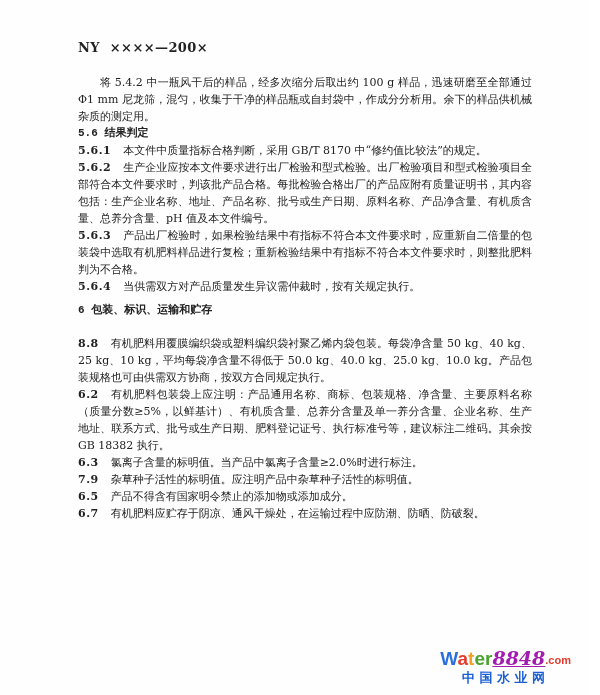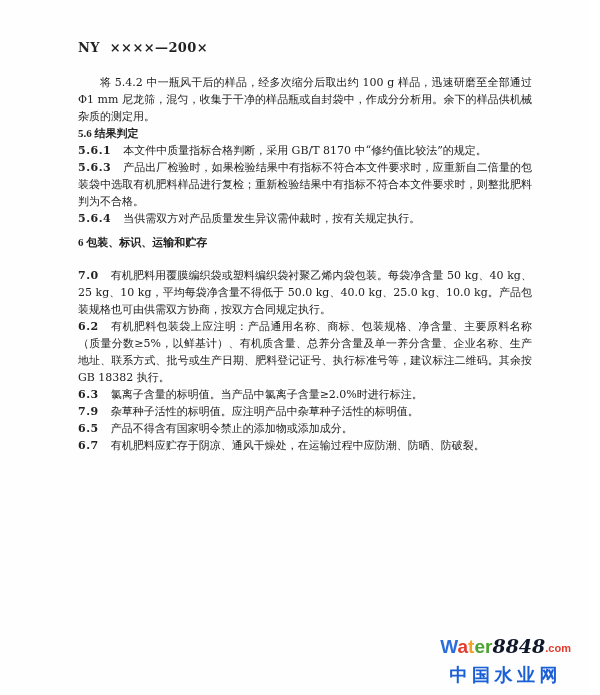--- a/index.html
+++ b/index.html
@@ -26,21 +26,21 @@
     white-space: pre;
     margin-bottom: 19px;
   }
   .body-text p, .body-text h3 {
     font-size: 11px;
     line-height: 17px;
     text-align: justify;
   }
   p.intro { text-indent: 2em; }
   .heading {
-    font-family: Liberation Serif, serif;
+    font-family: Liberation Mono, monospace;
     font-weight: bold;
     font-size: 12.3px;
     text-align: left;
   }
   .h6 { margin: 7px 0 16px 0; }
   .clause .num {
     font-weight: bold;
     margin-right: 12px;
     letter-spacing: 0.5px;
   }
@@ -63,56 +63,57 @@
     font-style: italic;
     font-weight: bold;
     font-size: 19px;
   }
   .logo-tld {
     font-size: 11px;
     font-weight: bold;
     vertical-align: 1px;
   }
   .logo-cn {
-    margin-top: 10px;
-    font-size: 18px;
+    margin-top: 3px;
+    font-size: 13px;
     font-weight: bold;
     letter-spacing: 4.5px;
     white-space: nowrap;
   }
 </style>
 </head>
 <body>
 
 <div class="page">
   <div class="content">
 
     <div class="std-code">NY  ××××—200×</div>
 
     <div class="body-text">
 
       <p class="intro">将 5.4.2 中一瓶风干后的样品，经多次缩分后取出约 100 g 样品，迅速研磨至全部通过 Φ1 mm 尼龙筛，混匀，收集于干净的样品瓶或自封袋中，作成分分析用。余下的样品供机械杂质的测定用。</p>
 
       <h3 class="heading">5.6 结果判定</h3>
 
       <p class="clause"><span class="num">5.6.1</span><span>本文件中质量指标合格判断，采用 GB/T 8170 中“修约值比较法”的规定。</span></p>
+      <p class="clause"><span class="num">5.6.2</span><span>生产企业应按本文件要求进行出厂检验和型式检验。出厂检验项目和型式检验项目全部符合本文件要求时，判该批产品合格。每批检验合格出厂的产品应附有质量证明书，其内容包括：生产企业名称、地址、产品名称、批号或生产日期、原料名称、产品净含量、有机质含量、总养分含量、pH 值及本文件编号。</span></p>
       <p class="clause"><span class="num">5.6.3</span><span>产品出厂检验时，如果检验结果中有指标不符合本文件要求时，应重新自二倍量的包装袋中选取有机肥料样品进行复检；重新检验结果中有指标不符合本文件要求时，则整批肥料判为不合格。</span></p>
       <p class="clause"><span class="num">5.6.4</span><span>当供需双方对产品质量发生异议需仲裁时，按有关规定执行。</span></p>
 
       <h3 class="heading h6">6 包装、标识、运输和贮存</h3>
 
-      <p class="clause"><span class="num">7.0</span><span>有机肥料用覆膜编织袋或塑料编织袋衬聚乙烯内袋包装。每袋净含量 50 kg、40 kg、25 kg、10 kg，平均每袋净含量不得低于 50.0 kg、40.0 kg、25.0 kg、10.0 kg。产品包装规格也可由供需双方协商，按双方合同规定执行。</span></p>
+      <p class="clause"><span class="num">8.8</span><span>有机肥料用覆膜编织袋或塑料编织袋衬聚乙烯内袋包装。每袋净含量 50 kg、40 kg、25 kg、10 kg，平均每袋净含量不得低于 50.0 kg、40.0 kg、25.0 kg、10.0 kg。产品包装规格也可由供需双方协商，按双方合同规定执行。</span></p>
       <p class="clause"><span class="num">6.2</span><span>有机肥料包装袋上应注明：产品通用名称、商标、包装规格、净含量、主要原料名称（质量分数≥5%，以鲜基计）、有机质含量、总养分含量及单一养分含量、企业名称、生产地址、联系方式、批号或生产日期、肥料登记证号、执行标准号等，建议标注二维码。其余按 GB 18382 执行。</span></p>
       <p class="clause"><span class="num">6.3</span><span>氯离子含量的标明值。当产品中氯离子含量≥2.0%时进行标注。</span></p>
       <p class="clause"><span class="num">7.9</span><span>杂草种子活性的标明值。应注明产品中杂草种子活性的标明值。</span></p>
       <p class="clause"><span class="num">6.5</span><span>产品不得含有国家明令禁止的添加物或添加成分。</span></p>
       <p class="clause"><span class="num">6.7</span><span>有机肥料应贮存于阴凉、通风干燥处，在运输过程中应防潮、防晒、防破裂。</span></p>
 
     </div>
   </div>
 
   <div class="logo">
     <div class="logo-top">
-      <span style="color: rgb(42, 111, 219);">W</span><span style="color: rgb(226, 60, 46);">a</span><span style="color: rgb(242, 160, 44);">t</span><span style="color: rgb(74, 163, 46);">e</span><span style="color: rgb(74, 163, 46);">r</span><span class="logo-num" style="color: #0f172a;">8848</span><span class="logo-tld" style="color: rgb(226, 60, 46);">.com</span>
+      <span style="color: rgb(42, 111, 219);">W</span><span style="color: rgb(226, 60, 46);">a</span><span style="color: rgb(242, 160, 44);">t</span><span style="color: rgb(74, 163, 46);">e</span><span style="color: rgb(74, 163, 46);">r</span><span class="logo-num" style="color: #a21caf; text-decoration: underline;">8848</span><span class="logo-tld" style="color: rgb(226, 60, 46);">.com</span>
     </div>
     <div class="logo-cn" style="color: rgb(27, 95, 214);">中国水业网</div>
   </div>
 </div>
 
 </body></html>

